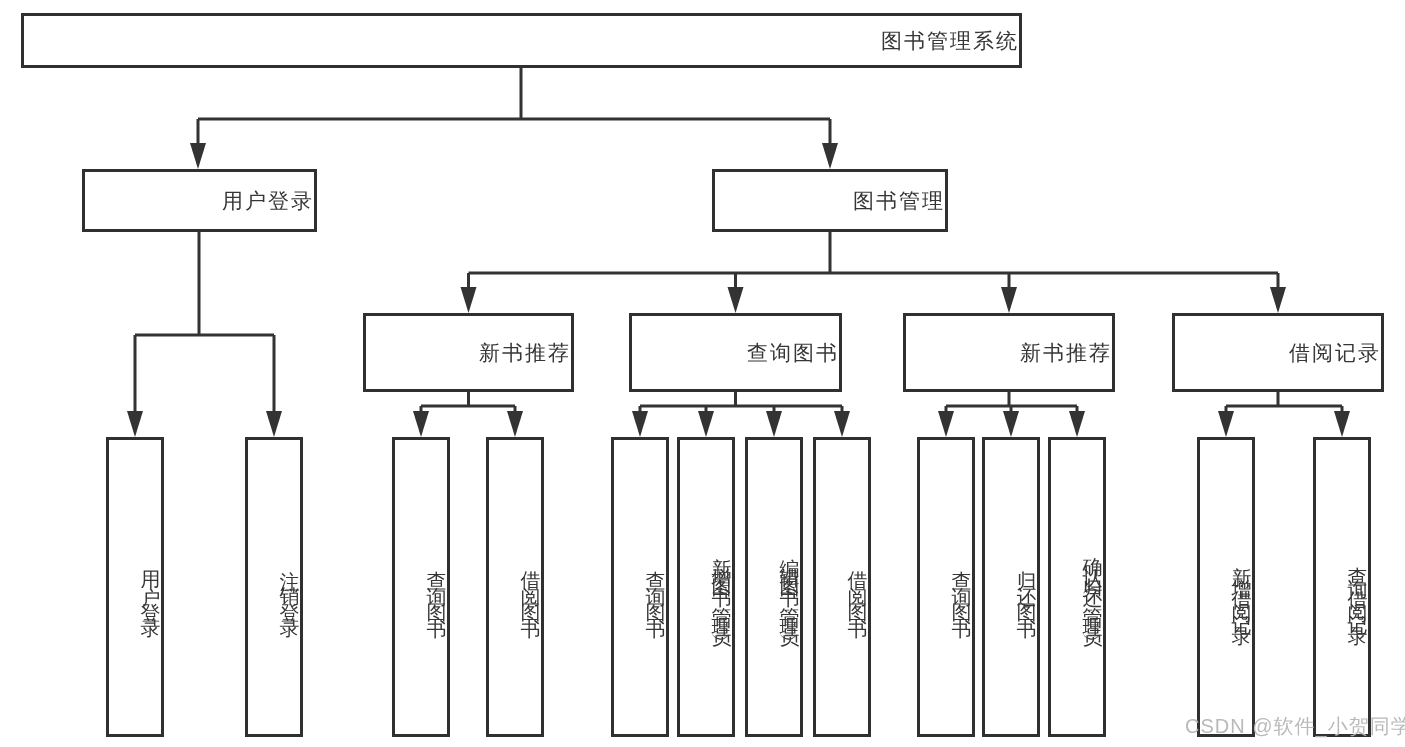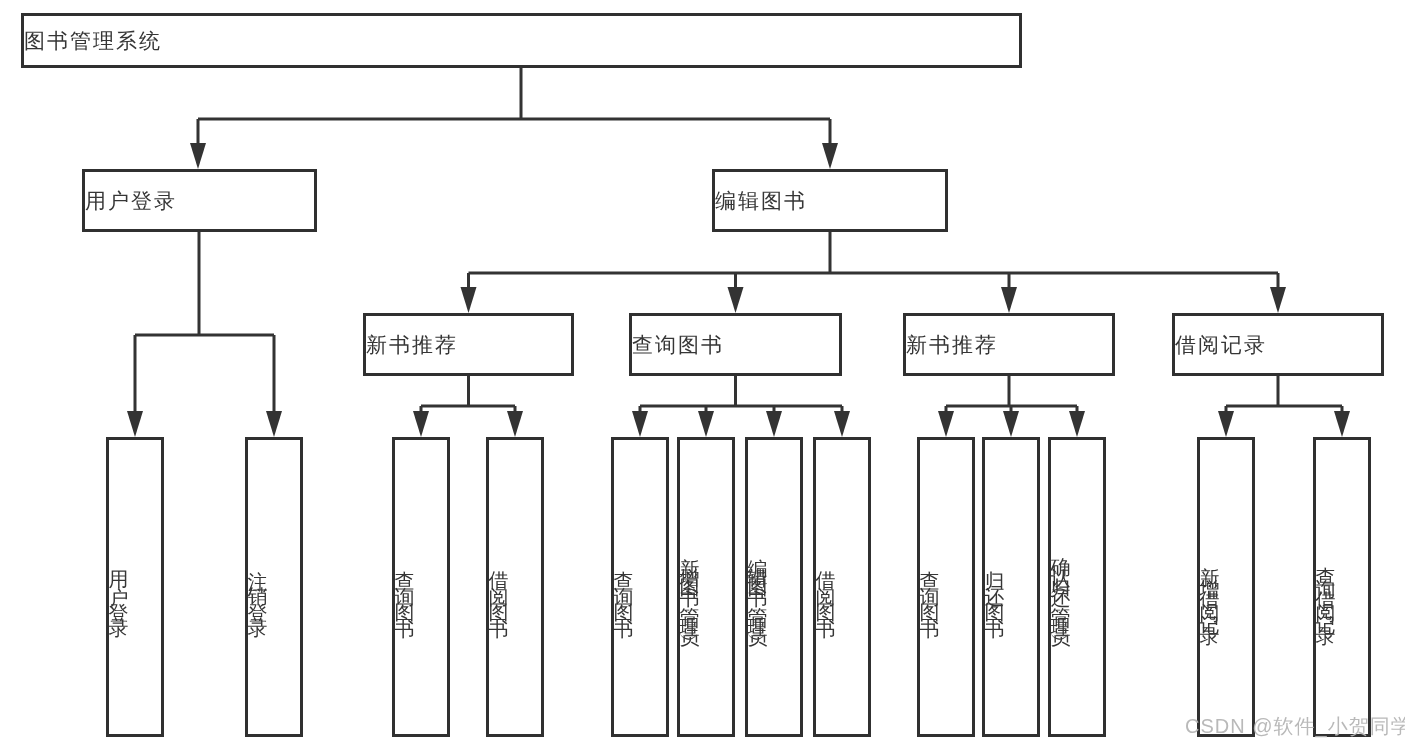--- a/index.html
+++ b/index.html
@@ -3,28 +3,28 @@
 <meta charset="utf-8">
 <style>
   html,body{margin:0;padding:0;background:#fff;}
   .stage{
     position:relative;width:1405px;height:747px;background:#fff;overflow:hidden;
     font-family:"Liberation Sans",sans-serif;color:#363636;
   }
   .connectors{position:absolute;left:0;top:0;pointer-events:none;}
   .box{
     position:absolute;background:#fff;border:3px solid #303030;
-    box-sizing:border-box;display:flex;align-items:center;justify-content:flex-start;
+    box-sizing:border-box;display:flex;align-items:center;justify-content:flex-end;
     z-index:2;
   }
   .hbox{font-size:21px;letter-spacing:2px;white-space:nowrap;}
   .root{left:21px;top:13px;width:1001px;height:55px;}
   .n-user-login{left:82px;top:169px;width:235px;height:63px;}
   .n-book-mgmt{left:712px;top:169px;width:236px;height:63px;}
-  .l3{top:313px;height:63px;}
+  .l3{top:313px;height:79px;}
   .n-new-book{left:363px;width:211px;}
   .n-book-borrow{left:629px;width:213px;}
   .n-current-borrow{left:903px;width:212px;}
   .n-borrow-records{left:1172px;width:212px;}
   .leaf{top:437px;width:58px;height:300px;}
   .vtxt{
     writing-mode:vertical-rl;text-orientation:mixed;
     font-size:20px;line-height:1;display:block;
   }
   .ls4{letter-spacing:0.80em;}
@@ -86,21 +86,21 @@
   </svg>
 
   <div class="box hbox root">
     <span>图书管理系统</span>
   </div>
 
   <div class="box hbox n-user-login">
     <span>用户登录</span>
   </div>
   <div class="box hbox n-book-mgmt">
-    <span>编辑图书</span>
+    <span>图书管理</span>
   </div>
 
   <div class="box hbox l3 n-new-book">
     <span>新书推荐</span>
   </div>
   <div class="box hbox l3 n-book-borrow">
     <span>查询图书</span>
   </div>
   <div class="box hbox l3 n-current-borrow">
     <span>新书推荐</span>

